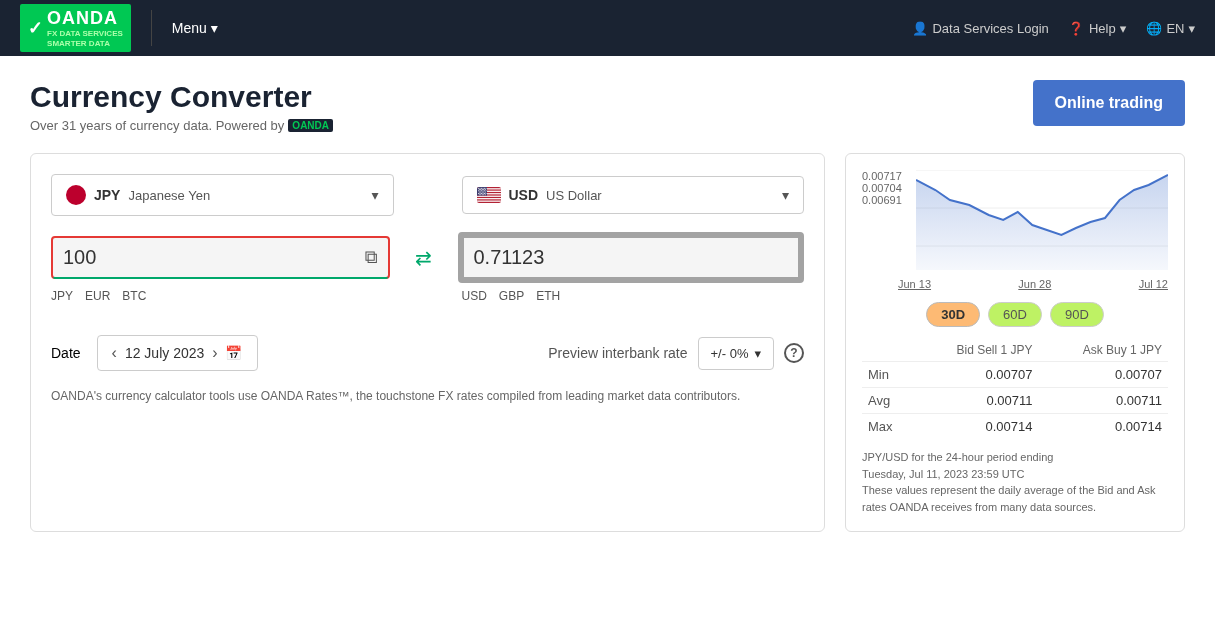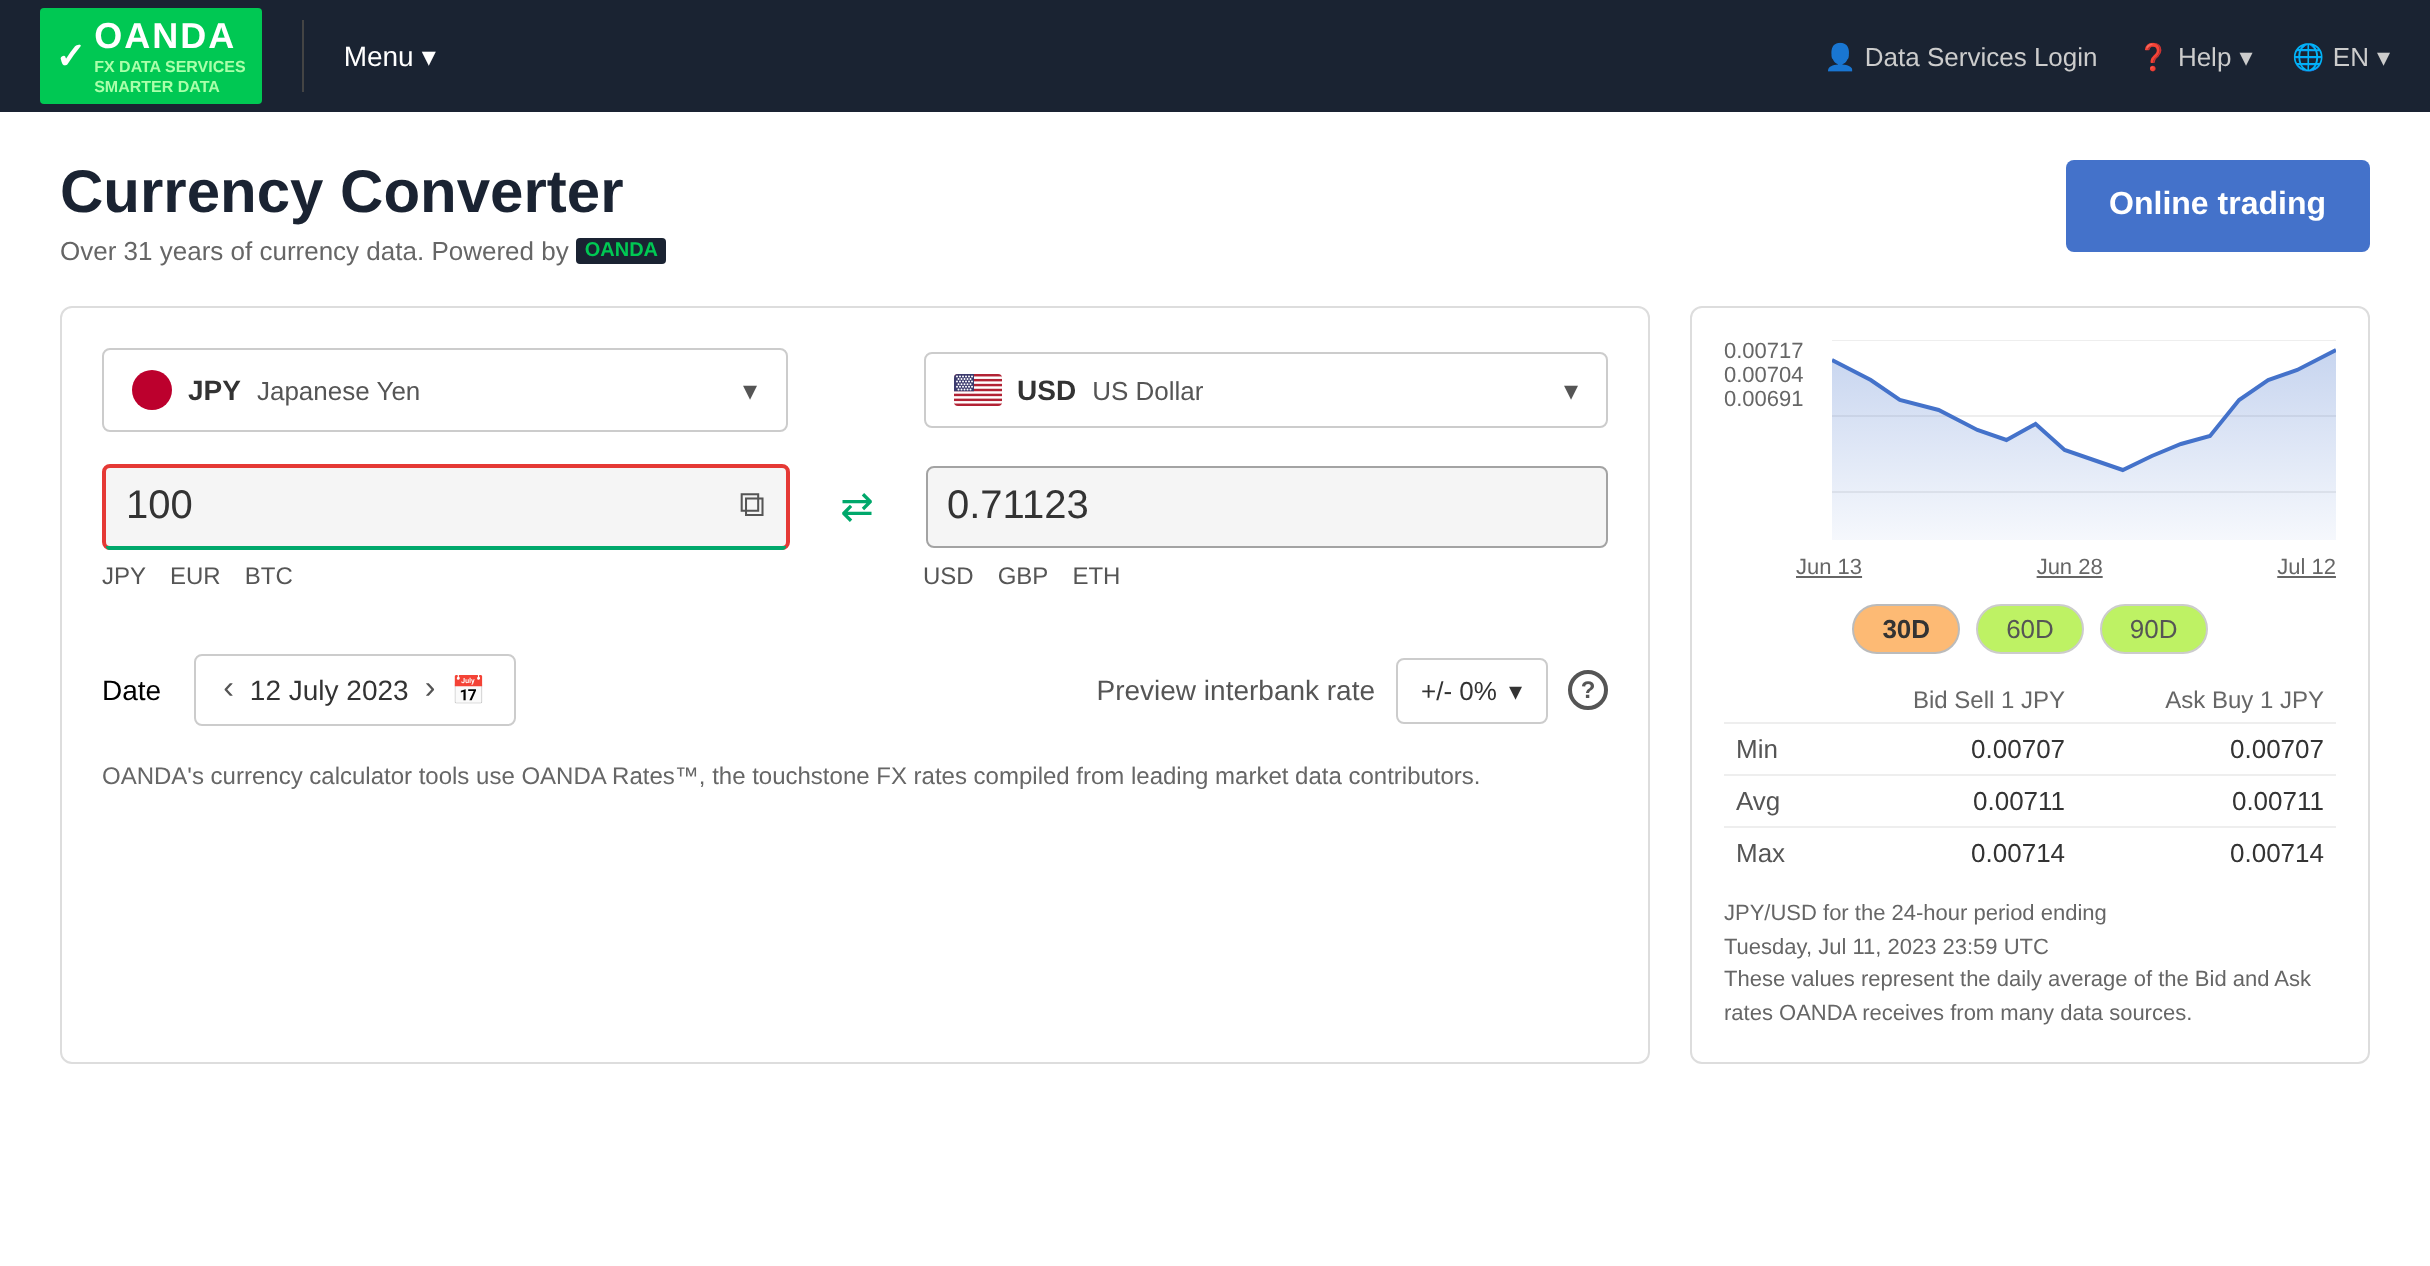--- a/index.html
+++ b/index.html
@@ -178,21 +178,21 @@
       margin-bottom: 6px;
     }
 
     .amount-input-wrap {
       flex: 1;
       border: 2px solid #e53935;
       border-radius: 4px;
       background: #f5f5f5;
       padding: 8px 10px;
       display: flex;
-      align-items: flex-start;
+      align-items: center;
       gap: 8px;
       position: relative;
     }
     .amount-input-wrap::after {
       content: '';
       position: absolute;
       bottom: -2px;
       left: 0;
       right: 0;
       height: 2px;
@@ -209,21 +209,21 @@
       width: 100%;
     }
     .copy-icon {
       color: #555;
       cursor: pointer;
       font-size: 18px;
     }
 
     .result-input-wrap {
       flex: 1;
-      border: 1px solid #a3a3a3;
+      border: 6px solid #a3a3a3;
       border-radius: 4px;
       background: #f5f5f5;
       padding: 8px 10px;
       display: flex;
       align-items: center;
     }
     .result-value {
       font-size: 20px;
       color: #333;
     }

